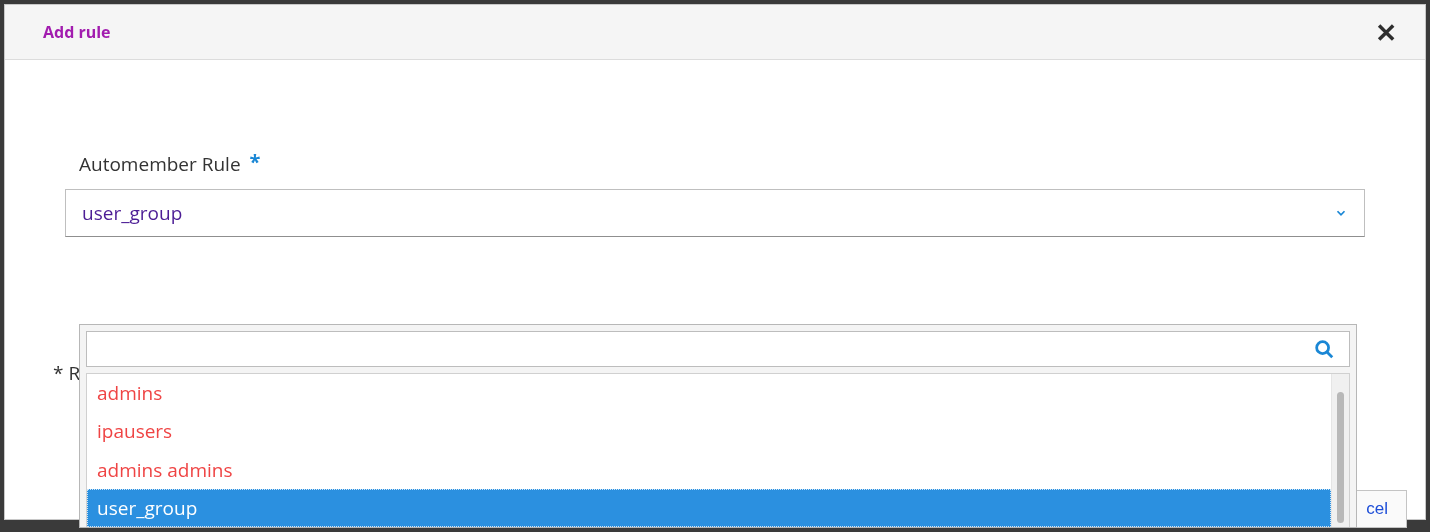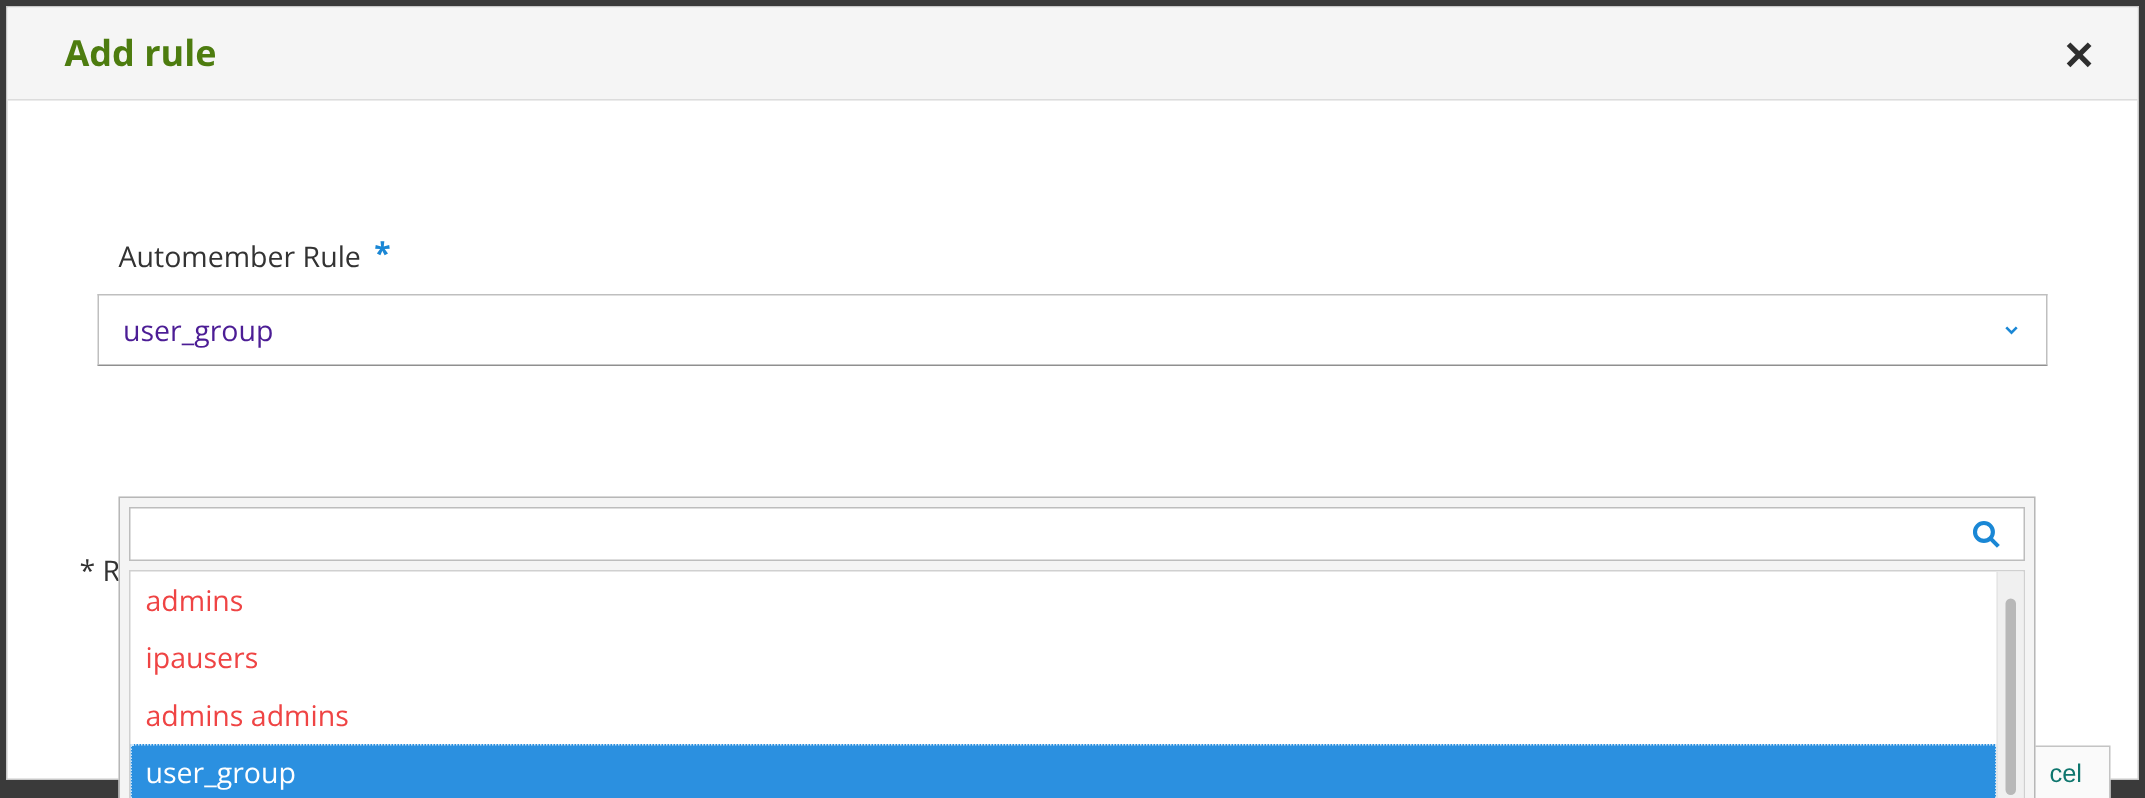--- a/index.html
+++ b/index.html
@@ -26,23 +26,23 @@
     }
     .modal-header {
       display: flex;
       align-items: center;
       justify-content: space-between;
       padding: 14px 28px 14px 38px;
       background: #f5f5f5;
       border-bottom: 1px solid #dcdcdc;
     }
     .modal-title {
-      font-size: 24px;
+      font-size: 16px;
       font-weight: 700;
-      color: #4d7c0f;
+      color: #a21caf;
     }
     .close-icon {
       font-size: 26px;
       font-weight: 700;
       color: #2e2e2e;
       cursor: pointer;
       line-height: 1;
     }
     .modal-body {
       position: relative;
@@ -167,21 +167,21 @@
       border-radius: 4px;
     }
     .cancel-btn {
       position: absolute;
       right: 18px;
       top: 430px;
       border: 1px solid #c4c4c4;
       background: #fafafa;
       padding: 8px 18px;
       font-size: 17px;
-      color: #0f766e;
+      color: #1d4ed8;
       cursor: pointer;
     }
   </style>
 </head>
 <body>
 
 <div class="modal">
 
   <div class="modal-header">
     <div class="modal-title">Add rule</div>

